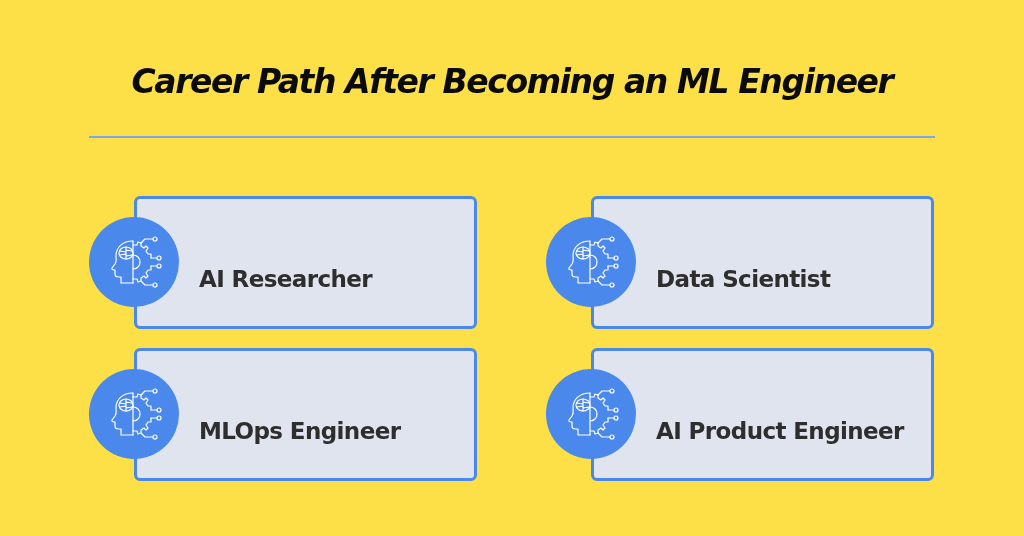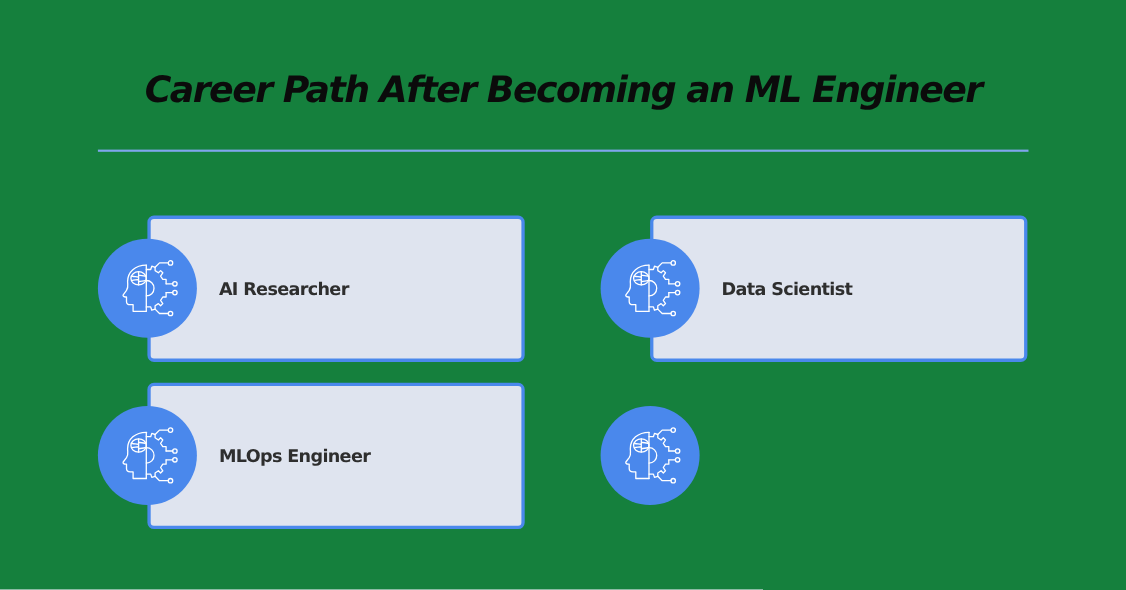--- a/index.html
+++ b/index.html
@@ -1,21 +1,21 @@
 <!DOCTYPE html>
 <html><head>
   <meta charset="utf-8">
   <style>
     * { box-sizing: border-box; margin: 0; padding: 0; }
     html, body {
       width: 1024px; height: 536px; overflow: hidden;
       background: #dfe4ef;
       font-family: "DejaVu Sans", sans-serif;
     }
-    .canvas { position: relative; width: 1024px; height: 536px; background: #15803d; }
+    .canvas { position: relative; width: 1024px; height: 536px; background: #fde047; }
     .title {
       position: absolute; left: 0; top: 62px; width: 1024px;
       text-align: center;
       font-family: "DejaVu Sans", sans-serif;
       font-weight: bold; font-style: italic;
       font-size: 33px; letter-spacing: -1.4px;
       color: #0b0b0b;
     }
     .divider {
       position: absolute; left: 89px; top: 136px; width: 846px; height: 2px;
@@ -26,24 +26,24 @@
       border: 3px solid #4a88ec; border-radius: 6px;
       background: #dfe4ef;
     }
     .badge {
       position: absolute; width: 90px; height: 90px; border-radius: 50%;
       background: #4a88ec;
       display: flex; align-items: center; justify-content: center;
     }
     .badge svg { width: 62px; height: 62px; }
     .label {
-      position: absolute; left: 62px; top: 0; height: 100%;
+      position: absolute; left: 62px; top: 16px; height: 100%;
       display: flex; align-items: center;
       font-family: "DejaVu Sans", sans-serif; font-weight: bold;
-      font-size: 16px; letter-spacing: -0.6px; color: #2e2e2e;
+      font-size: 23px; letter-spacing: -0.6px; color: #2e2e2e;
       white-space: nowrap;
     }
   </style>
 </head>
 <body>
 
 <svg width="0" height="0" style="position:absolute">
   <defs>
     <symbol id="ai-head" viewBox="0 0 62 62">
       <g fill="none" stroke="#ffffff" stroke-width="1.2" stroke-linecap="round" stroke-linejoin="round">
@@ -96,18 +96,21 @@
 
   <div class="card" style="left:134px; top:348px;">
     <span class="label">MLOps Engineer</span>
   </div>
   <div class="badge" style="left:89px; top:369px;">
     <svg>
         <use href="#ai-head"></use>
       </svg>
   </div>
 
+  <div class="card" style="left:591px; top:348px;">
+    <span class="label">AI Product Engineer</span>
+  </div>
   <div class="badge" style="left:546px; top:369px;">
     <svg>
         <use href="#ai-head"></use>
       </svg>
   </div>
 </div>
 
 </body></html>

